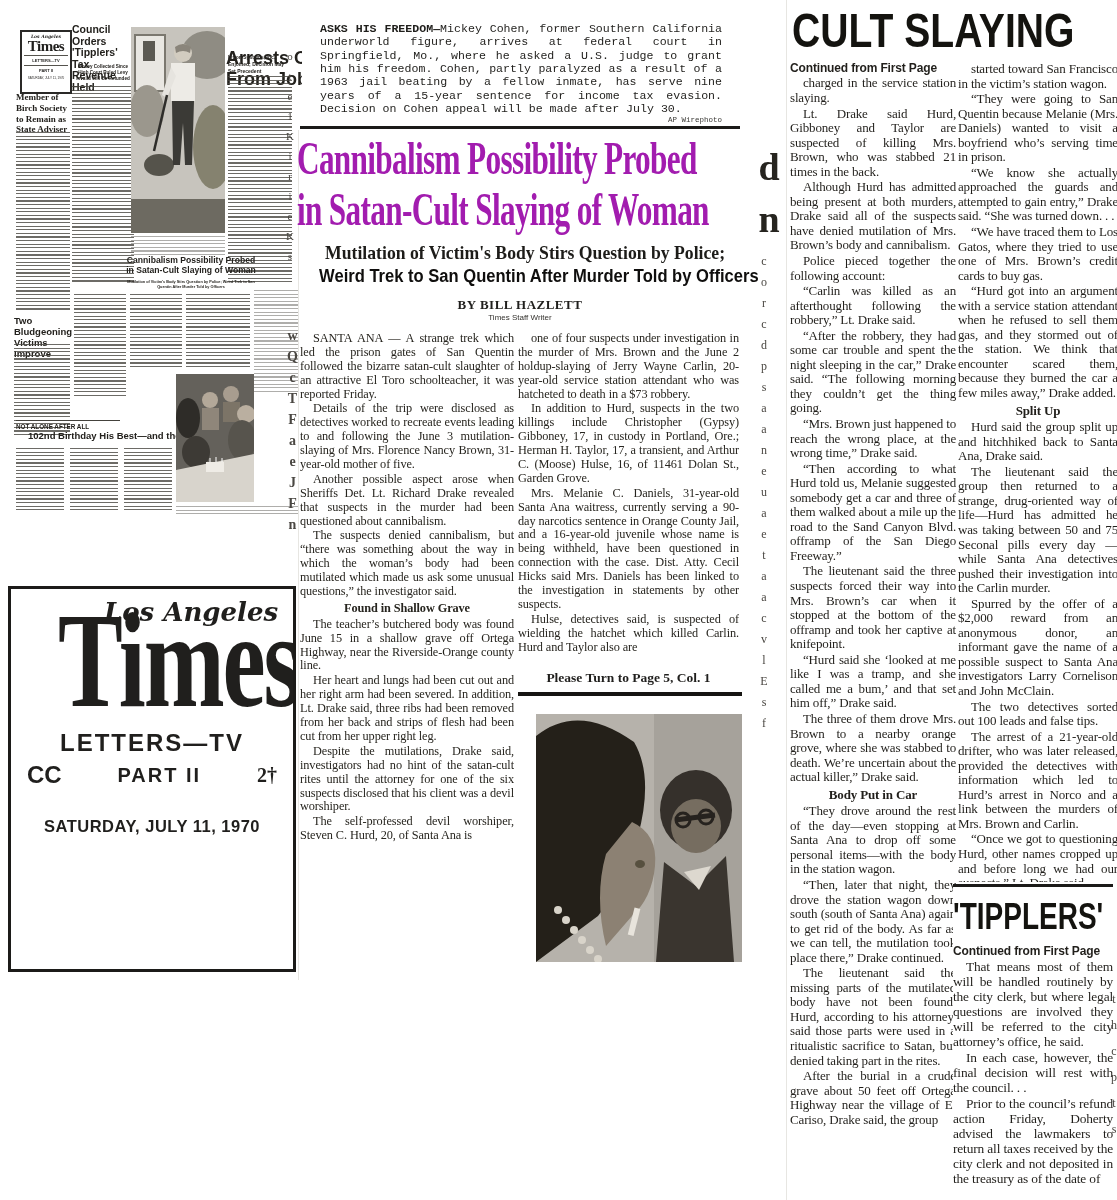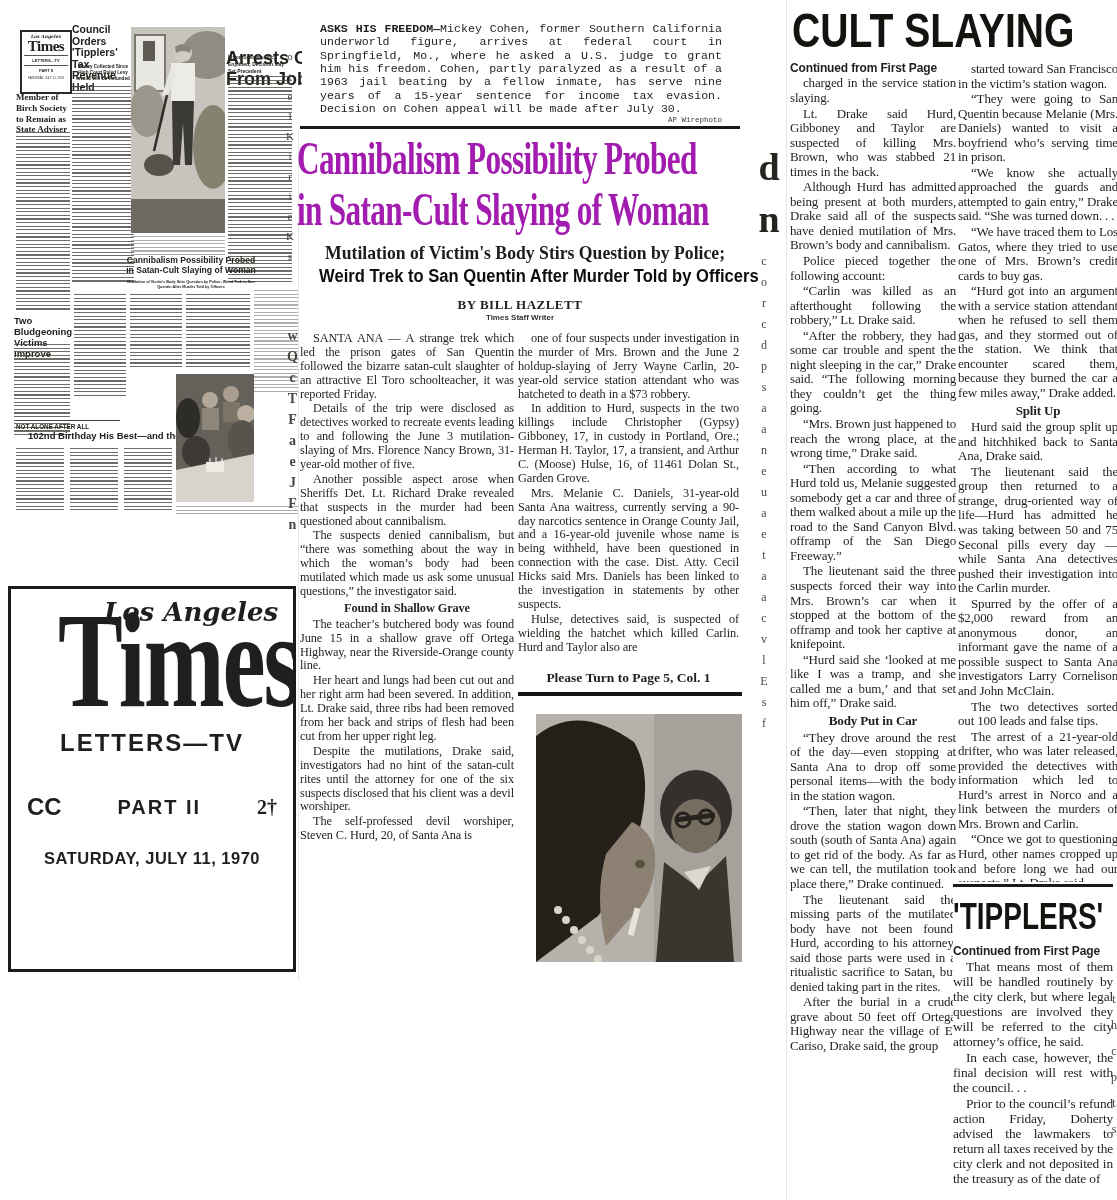--- a/index.html
+++ b/index.html
@@ -111,21 +111,21 @@
 
   <div class="abs frag" style="left:284px;top:50px;font-size:11px;letter-spacing:8px;">ote1KirieKs</div>
   <div class="abs frag" style="left:284px;top:328px;font-size:14px;font-weight:bold;letter-spacing:6px;">wQcTFaeJFn</div>
 
   <section class="abs" style="left:8px;top:586px;width:282px;height:380px;border:3px solid #1c1b19;background:#fff;text-align:center;overflow:hidden;">
     <div style="margin-top:8px;padding-left:78px;font-family:'DejaVu Serif',serif;font-style:italic;font-weight:bold;font-size:26px;">Los Angeles</div>
     <div style="margin-top:-30px;">
       <span class="scalewrap ctr" style="transform:scaleX(.72);font-size:135px;font-weight:bold;line-height:.95;letter-spacing:-3px;">Times</span>
     </div>
     <div class="sans" style="margin-top:4px;font-size:24px;font-weight:bold;letter-spacing:2px;">LETTERS—TV</div>
-    <div class="sans" style="margin-top:36px;display:flex;justify-content:space-between;padding:0 16px;align-items:center;">
+    <div class="sans" style="margin-top:4px;display:flex;justify-content:space-between;padding:0 16px;align-items:center;">
       <span style="font-size:24px;font-weight:bold;">CC</span>
       <span style="font-size:20px;font-weight:bold;letter-spacing:2px;">PART II</span>
       <span style="font-size:20px;font-weight:bold;font-family:'Liberation Serif',serif;">2†</span>
     </div>
     <div class="sans" style="margin-top:28px;font-size:16.5px;font-weight:bold;letter-spacing:.5px;">SATURDAY, JULY 11, 1970</div>
   </section>
 
   <div class="abs news" style="left:320px;top:22px;width:402px;font-family:Liberation Mono, monospace;font-size:11.6px;line-height:1.15;color:#1f1e1b;">
     <p style="text-indent:0;"><b>ASKS HIS FREEDOM—</b><span>Mickey Cohen, former Southern California underworld figure, arrives at federal court in Springfield, Mo., where he asked a U.S. judge to grant him his freedom. Cohen, partly paralyzed as a result of a 1963 jail beating by a fellow inmate, has serve nine years of a 15-year sentence for income tax evasion. Decision on Cohen appeal will be made after July 30.</span></p>
     <div style="text-align:right;font-size:7.5px;margin-top:1px;color:#3a3935;">AP Wirephoto</div>
@@ -136,21 +136,21 @@
     <div><span class="scalewrap" style="transform:scaleX(.68);">Cannibalism Possibility Probed</span></div>
     <div><span class="scalewrap" style="transform:scaleX(.68);">in Satan-Cult Slaying of Woman</span></div>
   </div>
   <div class="abs" style="left:300px;top:242px;width:440px;text-align:right;font-weight:bold;font-size:19px;color:#1d1c19;">
     <span class="scalewrap ctr" style="transform:scaleX(.93);">Mutilation of Victim's Body Stirs Question by Police;</span>
   </div>
   <div class="abs sans" style="left:300px;top:266px;width:440px;text-align:center;font-weight:bold;font-size:18px;color:#0f0e0d;">
     <span class="scalewrap ctr" style="transform:scaleX(.92);">Weird Trek to San Quentin After Murder Told by Officers</span>
   </div>
   <div class="abs" style="left:300px;top:297px;width:440px;text-align:center;font-weight:bold;font-size:13px;letter-spacing:.5px;">BY BILL HAZLETT</div>
-  <div class="abs sans" style="left:300px;top:313px;width:440px;text-align:center;font-weight:bold;font-size:8px;color:#34322e;">Times Staff Writer</div>
+  <div class="abs sans" style="left:300px;top:313px;width:440px;text-align:center;font-weight:normal;font-size:8px;color:#34322e;">Times Staff Writer</div>
 
   <div class="abs news main-cols" style="left:300px;top:332px;width:214px;height:650px;overflow:hidden;">
     <p>SANTA ANA — A strange trek which led the prison gates of San Quentin followed the bizarre satan-cult slaughter of an attractive El Toro schoolteacher, it was reported Friday.</p>
     <p>Details of the trip were disclosed as detectives worked to recreate events leading to and following the June 3 mutilation-slaying of Mrs. Florence Nancy Brown, 31-year-old mother of five.</p>
     <p>Another possible aspect arose when Sheriffs Det. Lt. Richard Drake revealed that suspects in the murder had been questioned about cannibalism.</p>
     <p>The suspects denied cannibalism, but “there was something about the way in which the woman’s body had been mutilated which made us ask some unusual questions,” the investigator said.</p>
     <p class="subhead">Found in Shallow Grave</p>
     <p>The teacher’s butchered body was found June 15 in a shallow grave off Ortega Highway, near the Riverside-Orange county line.</p>
     <p>Her heart and lungs had been cut out and her right arm had been severed. In addition, Lt. Drake said, three ribs had been removed from her back and strips of flesh had been cut from her upper right leg.</p>
     <p>Despite the mutilations, Drake said, investigators had no hint of the satan-cult rites until the attorney for one of the six suspects disclosed that his client was a devil worshiper.</p>
@@ -200,20 +200,21 @@
       <p>charged in the service station slaying.</p>
       <p>Lt. Drake said Hurd, Gibboney and Taylor are suspected of killing Mrs. Brown, who was stabbed 21 times in the back.</p>
       <p>Although Hurd has admitted being present at both murders, Drake said all of the suspects have denied mutilation of Mrs. Brown’s body and cannibalism.</p>
       <p>Police pieced together the following account:</p>
       <p>“Carlin was killed as an afterthought following the robbery,” Lt. Drake said.</p>
       <p>“After the robbery, they had some car trouble and spent the night sleeping in the car,” Drake said. “The following morning they couldn’t get the thing going.</p>
       <p>“Mrs. Brown just happened to reach the wrong place, at the wrong time,” Drake said.</p>
       <p>“Then according to what Hurd told us, Melanie suggested somebody get a car and three of them walked about a mile up the road to the Sand Canyon Blvd. offramp of the San Diego Freeway.”</p>
       <p>The lieutenant said the three suspects forced their way into Mrs. Brown’s car when it stopped at the bottom of the offramp and took her captive at knifepoint.</p>
       <p>“Hurd said she ‘looked at me like I was a tramp, and she called me a bum,’ and that set him off,” Drake said.</p>
+      <p>The three of them drove Mrs. Brown to a nearby orange grove, where she was stabbed to death. We’re uncertain about the actual killer,” Drake said.</p>
       <p class="subhead">Body Put in Car</p>
       <p>“They drove around the rest of the day—even stopping at Santa Ana to drop off some personal items—with the body in the station wagon.</p>
       <p>“Then, later that night, they drove the station wagon down south (south of Santa Ana) again to get rid of the body. As far as we can tell, the mutilation took place there,” Drake continued.</p>
       <p>The lieutenant said the missing parts of the mutilated body have not been found. Hurd, according to his attorney, said those parts were used in a ritualistic sacrifice to Satan, but denied taking part in the rites.</p>
       <p>After the burial in a crude grave about 50 feet off Ortega Highway near the village of El Cariso, Drake said, the group</p>
     </div>
 
     <div class="abs news cult-cols" style="left:170px;top:62px;width:160px;height:820px;overflow:hidden;">
       <p>started toward San Francisco in the victim’s station wagon.</p>
       <p>“They were going to San Quentin because Melanie (Mrs. Daniels) wanted to visit a boyfriend who’s serving time in prison.</p>

